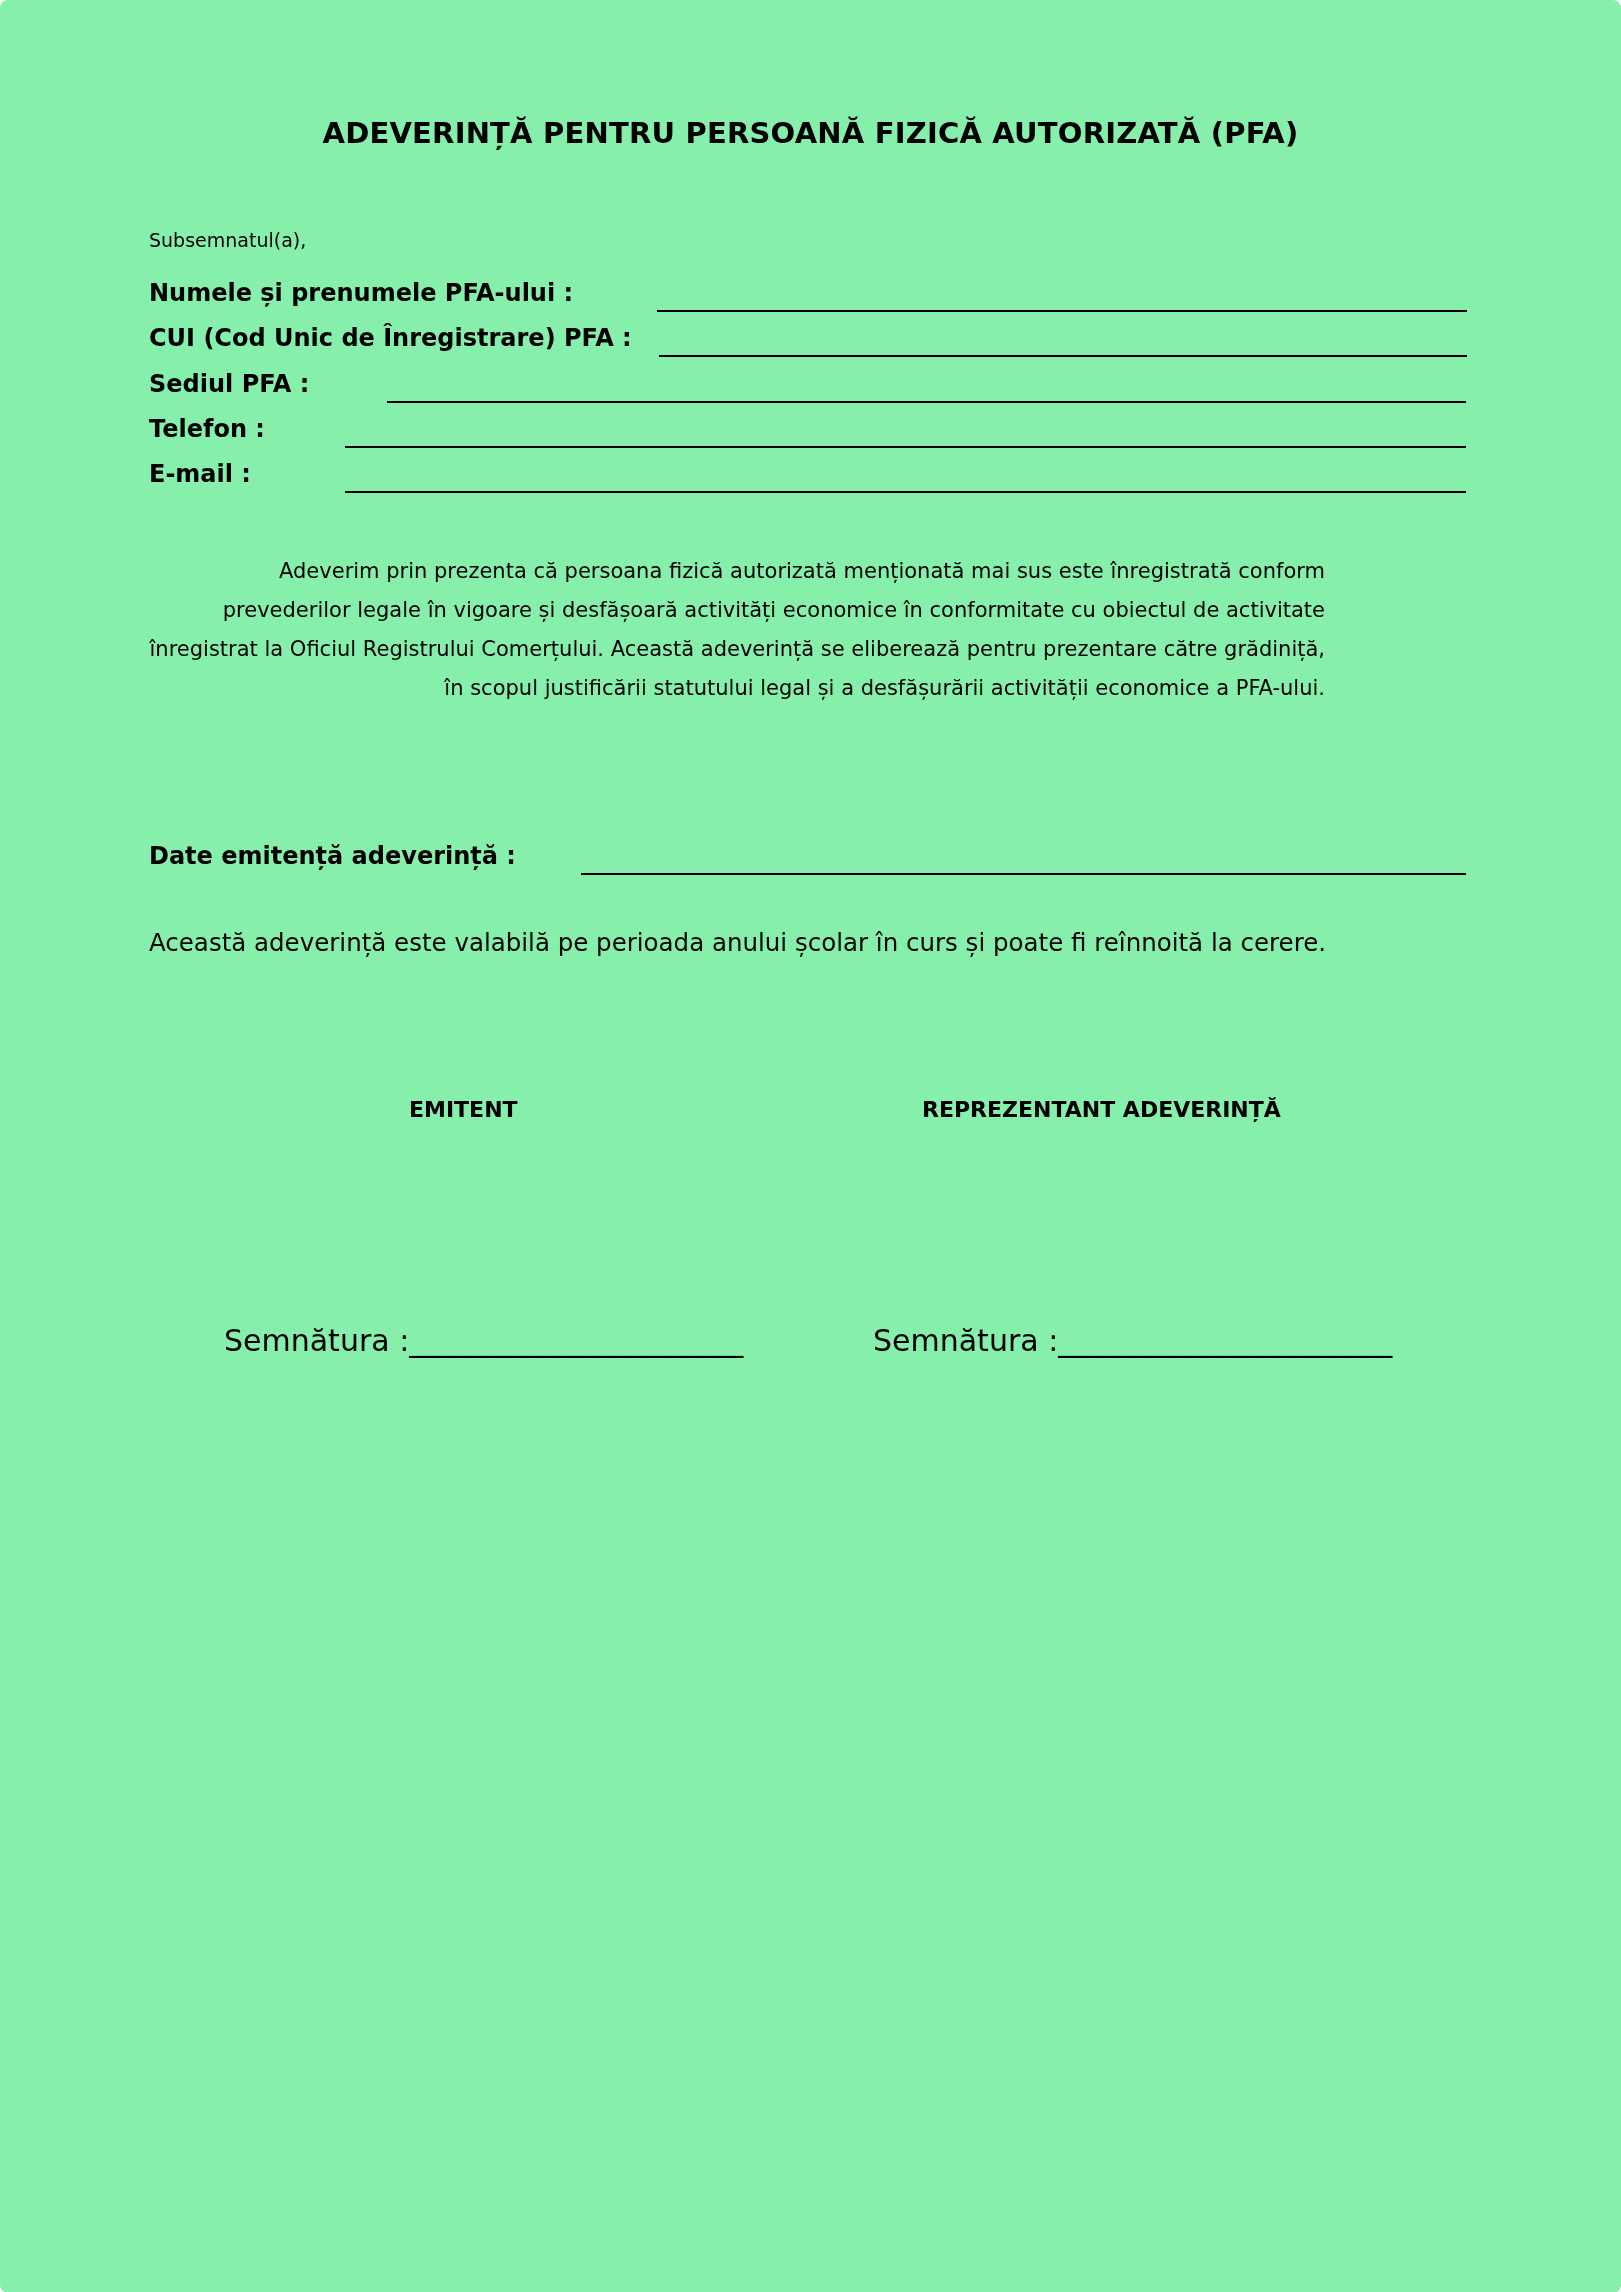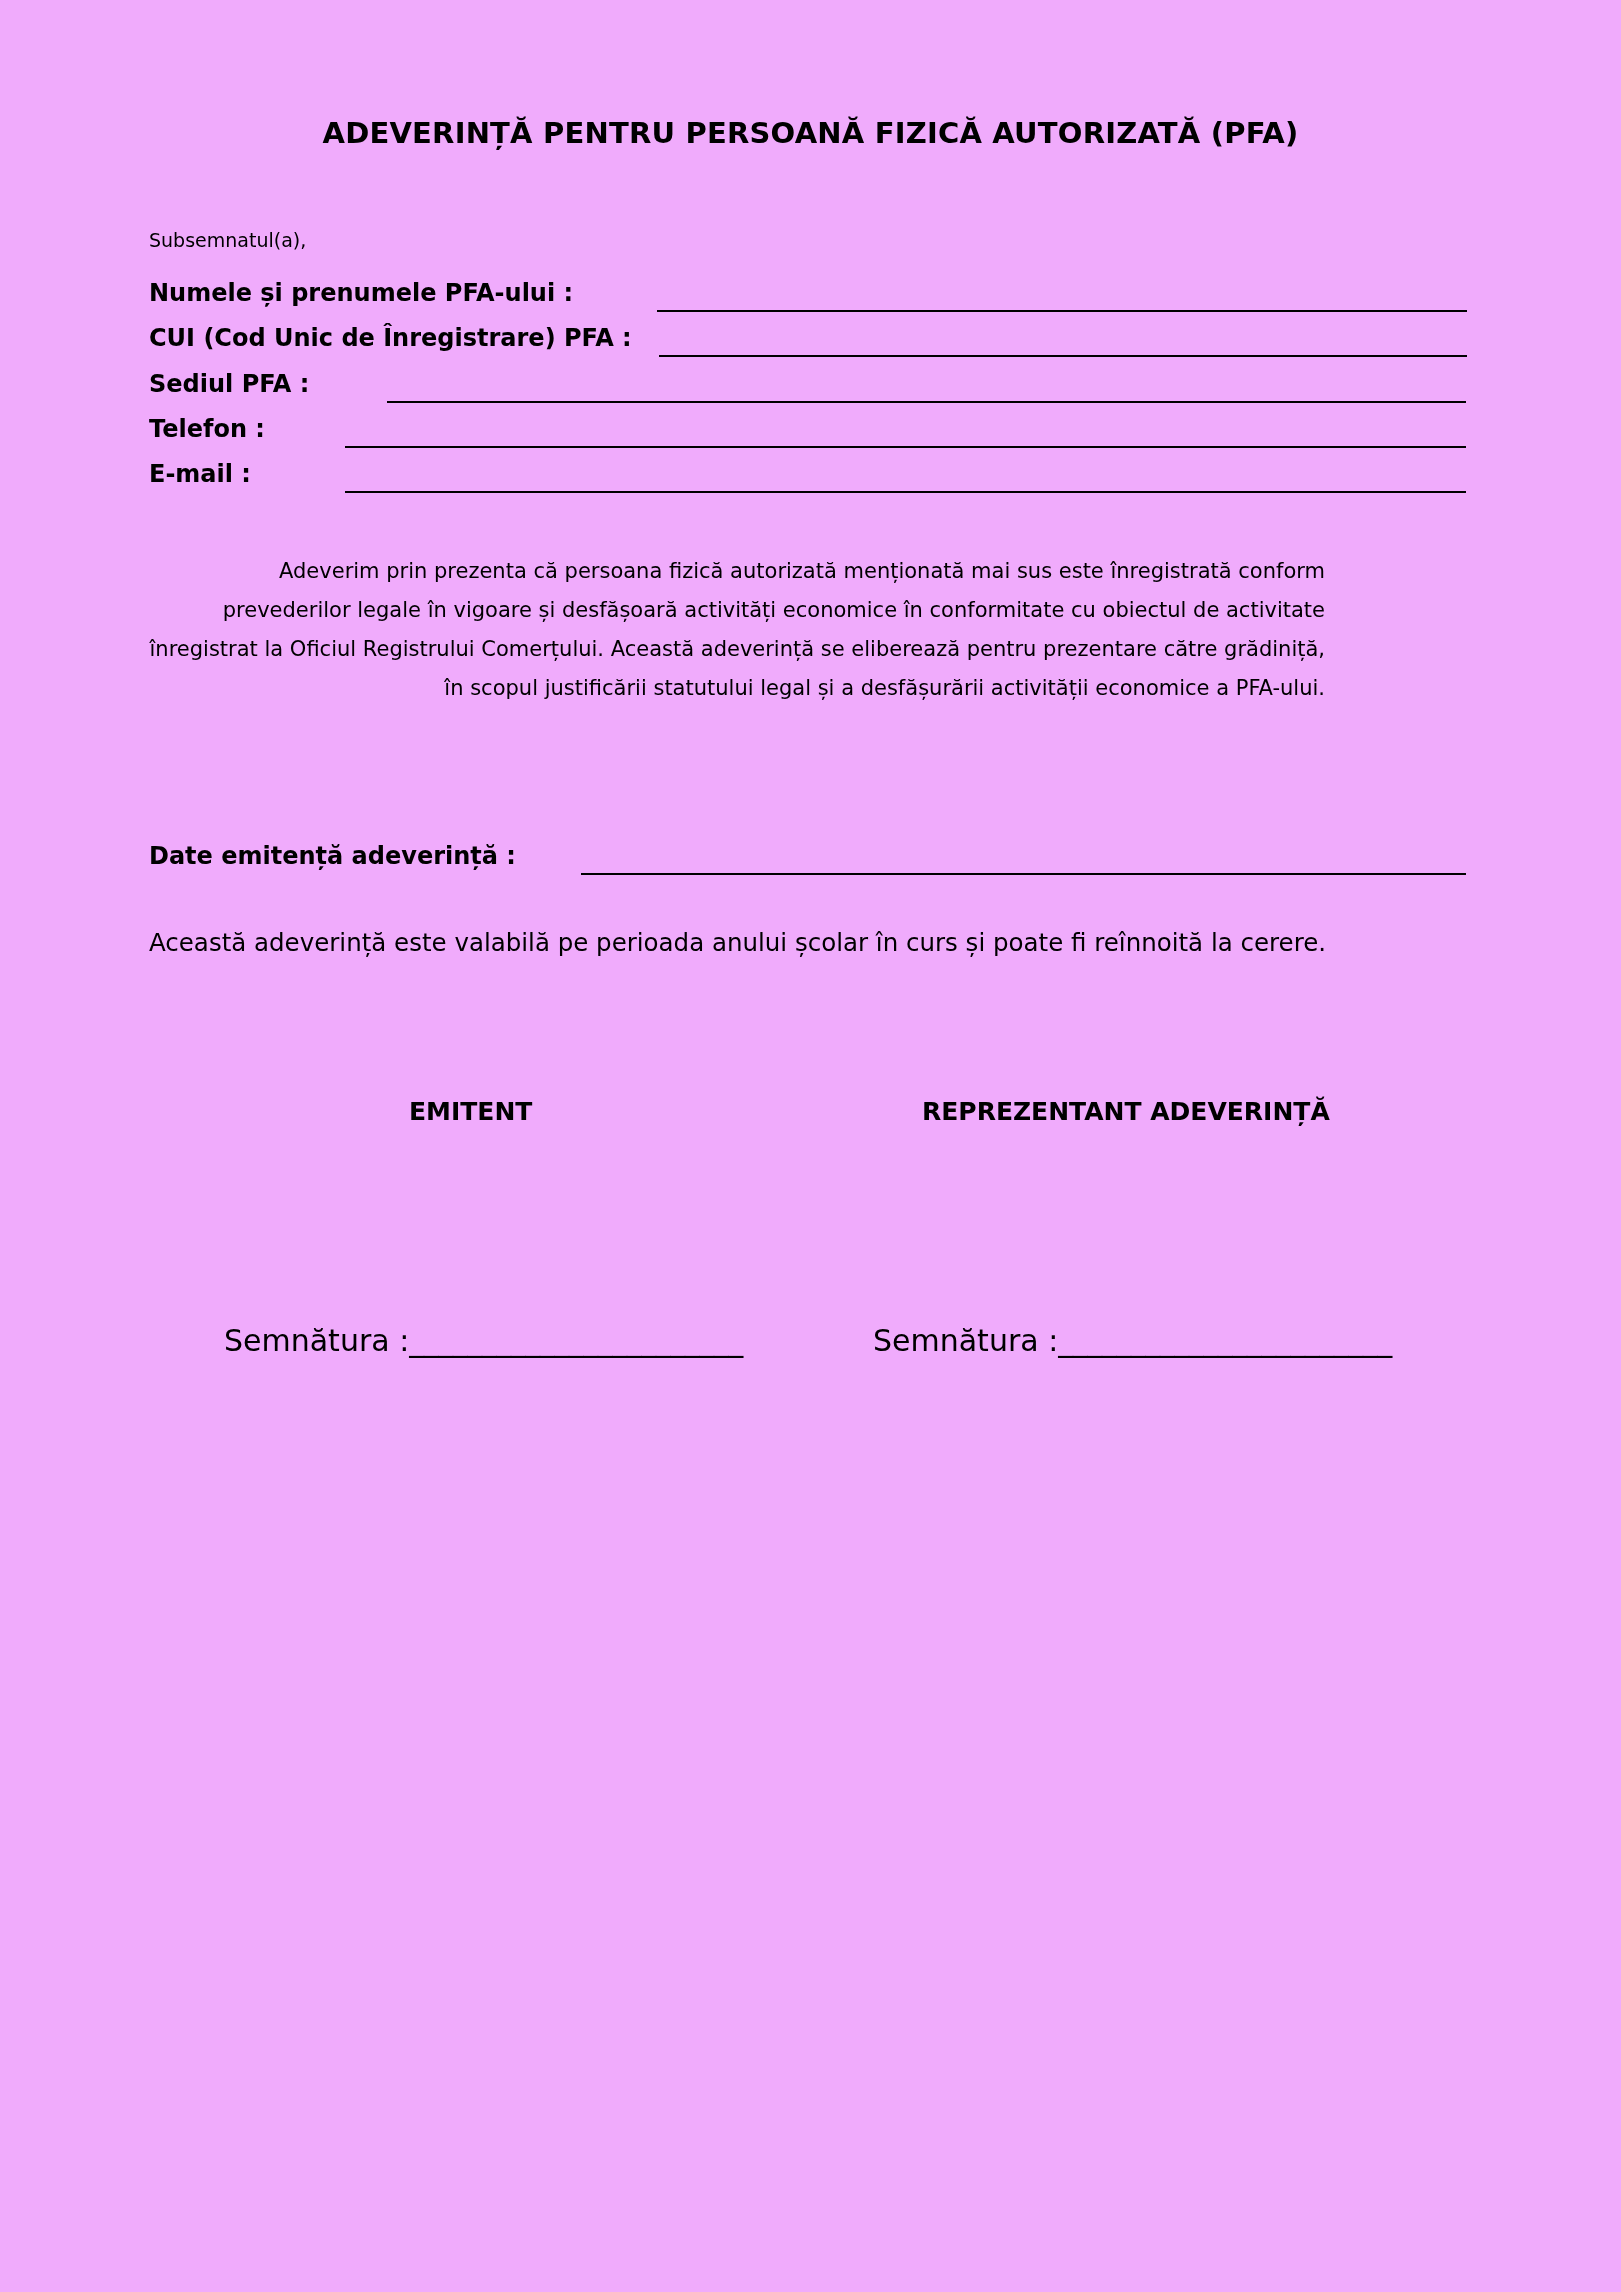--- a/index.html
+++ b/index.html
@@ -13,21 +13,22 @@
     height: 2293px;
     position: relative;
     font-family: "DejaVu Sans", "Liberation Sans", sans-serif;
     color: #000000;
     -webkit-font-smoothing: antialiased;
   }
 
   .page {
     position: absolute;
     inset: 0;
-    background: #f0abfc;
+    background: #86efac;
+    border-radius: 8px;
   }
 
   
   .doc-title {
     position: absolute;
     left: 0;
     right: 0;
     top: 116px;
     text-align: center;
     font-size: 29px;
@@ -114,21 +115,21 @@
     width: 1274px;
     font-size: 24.5px;
     line-height: 39px;
     font-weight: normal;
     white-space: nowrap;
   }
 
   
   .sig-heading {
     position: absolute;
-    font-size: 25px;
+    font-size: 22px;
     font-weight: bold;
     white-space: nowrap;
     line-height: 1.25;
   }
   .sig-heading-emitent { left: 409px; top: 1096px; }
   .sig-heading-reprez  { left: 922px; top: 1096px; }
 
   
   .sig-line {
     position: absolute;

